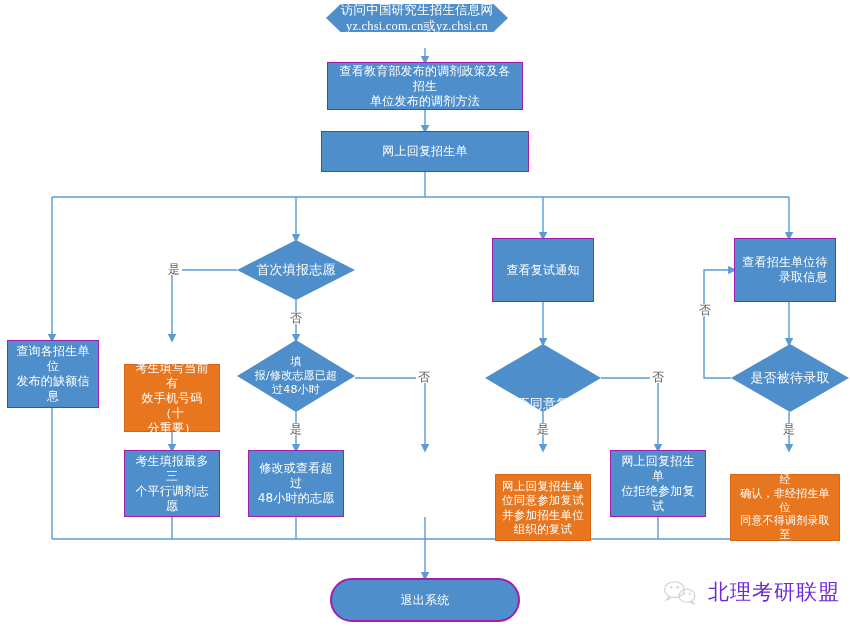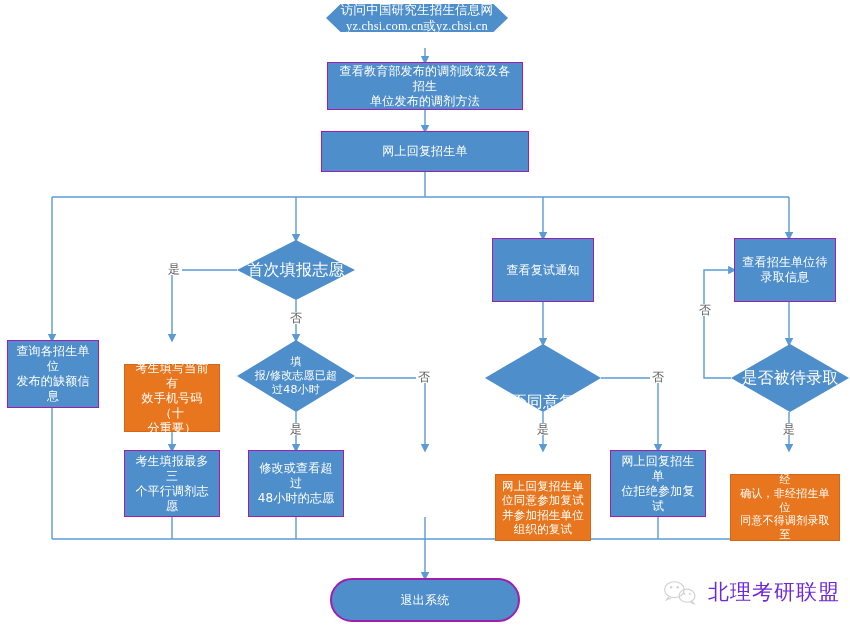--- a/index.html
+++ b/index.html
@@ -53,21 +53,21 @@
   .diamond{
     background:transparent;border:none;padding:0;
   }
   .dshape{
     position:absolute;left:0;top:0;width:100%;height:100%;
     background:#4E8ECA;
     clip-path:polygon(50% 0%, 100% 50%, 50% 100%, 0% 50%);
     z-index:1;
   }
   .diamond .dlabel{
-    position:relative;z-index:2;font-size:16px;color:#fff;width:86%;
+    position:relative;z-index:2;font-size:13px;color:#fff;width:86%;
     text-align:center;line-height:1.25;
   }
 
   .edge-label{
     position:absolute;
     font-size:12px;
     color:#5B5B5B;
     background:#ffffff;
     padding:0 2px;
     line-height:1;
@@ -165,21 +165,21 @@
 
   <div class="node diamond" style="left:237px;top:240px;width:118px;height:60px;">
     <div class="dshape"></div>
     <div class="dlabel">首次填报志愿</div>
   </div>
 
   <div class="node rect" style="left:492px;top:238px;width:102px;height:64px;">
     <span>查看复试通知</span>
   </div>
 
-  <div class="node rect" style="left:734px;top:238px;width:102px;height:64px;">
+  <div class="node rect" style="left:734px;top:238px;width:102px;height:64px;text-align:right;">
     <span>查看招生单位待
 录取信息</span>
   </div>
 
   <div class="node rect" style="left:7px;top:340px;width:92px;height:68px;">
     <span>查询各招生单位
 发布的缺额信息</span>
   </div>
 
   <div class="node rect orange" style="left:124px;top:340px;width:96px;height:68px;">

